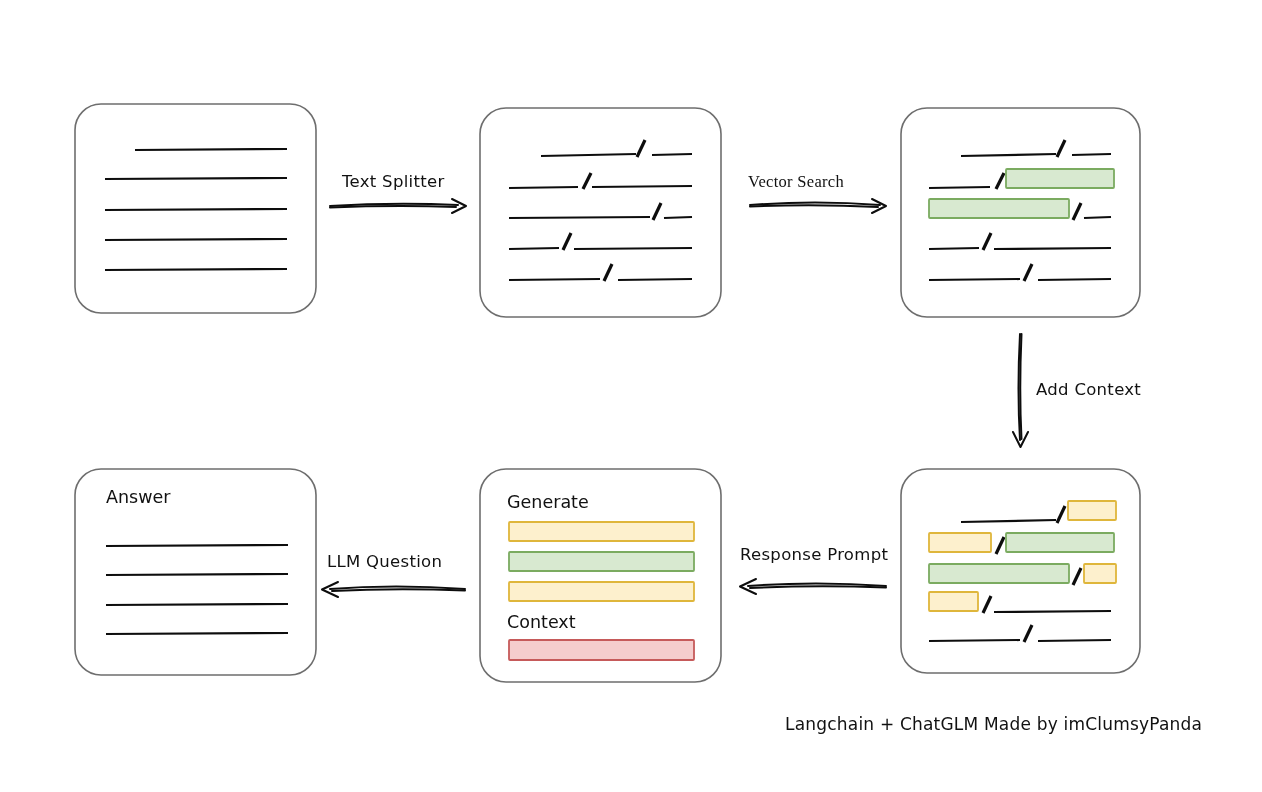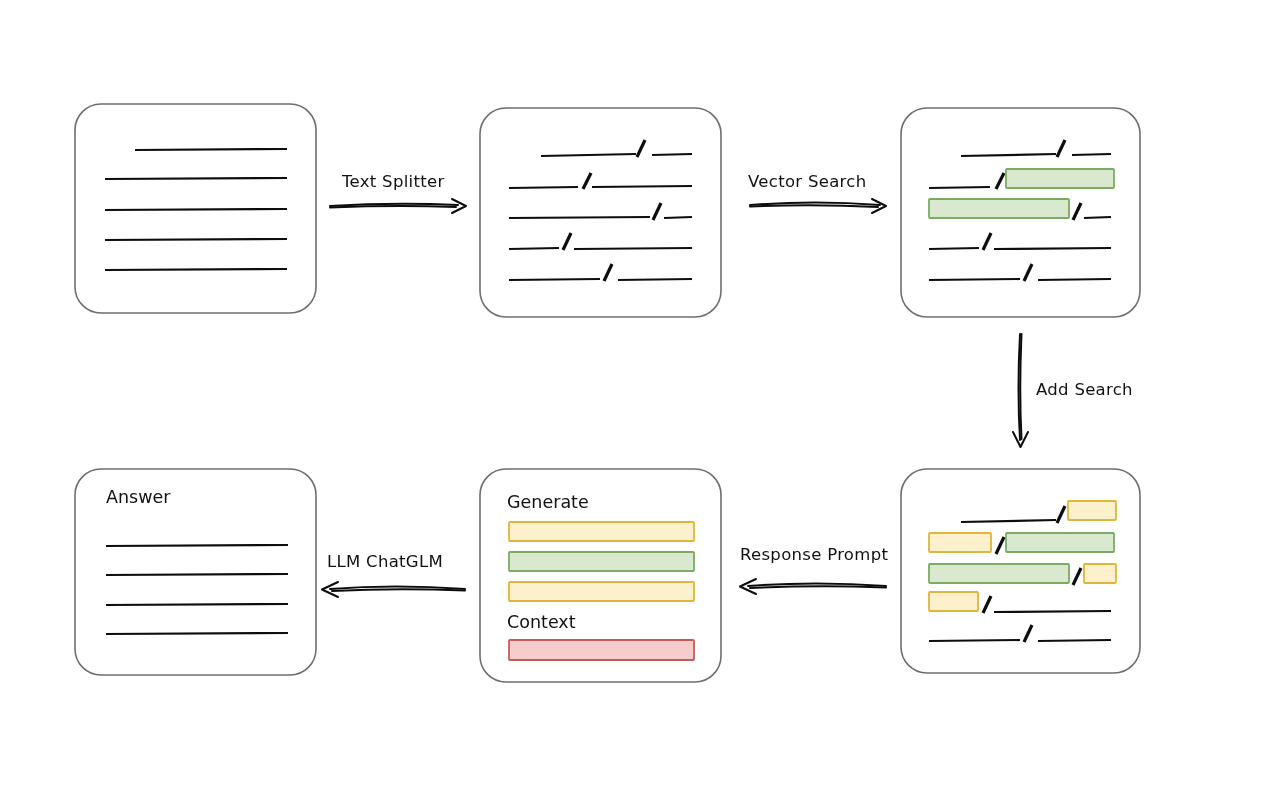--- a/index.html
+++ b/index.html
@@ -231,28 +231,29 @@
       <line class="rule" x1="106" y1="518" x2="288" y2="517"></line>
       <line class="rule" x1="106" y1="547" x2="288" y2="546"></line>
       <line class="rule" x1="106" y1="577" x2="288" y2="576"></line>
       <line class="rule" x1="106" y1="606" x2="288" y2="605"></line>
     </g>
 
   </svg>
 
   <div class="label-text" style="left:342px; top:146px;">Text Splitter</div>
 
-  <div class="label-text" style="left:748px; top:146px;">Vector Search</div>
-
-  <div class="label-text" style="left:1036px; top:354px;">Add Search</div>
+  <div class="label-text" style="left:748px; top:146px;font-family:Liberation Serif, serif;">Vector Search</div>
+
+  <div class="label-text" style="left:1036px; top:354px;">Add Context</div>
 
   <div class="label-text" style="left:740px; top:519px;">Response Prompt</div>
 
-  <div class="label-text" style="left:327px; top:526px;">LLM ChatGLM</div>
+  <div class="label-text" style="left:327px; top:526px;">LLM Question</div>
 
   <div class="box-title" style="left:507px; top:466px;">Generate</div>
 
   <div class="box-title" style="left:507px; top:586px;">Context</div>
 
   <div class="box-title" style="left:106px; top:461px;">Answer</div>
 
+  <div class="footer-text" style="left:785px; top:688px;">Langchain + ChatGLM Made by imClumsyPanda</div>
 
 </div>
 
 </body></html>

